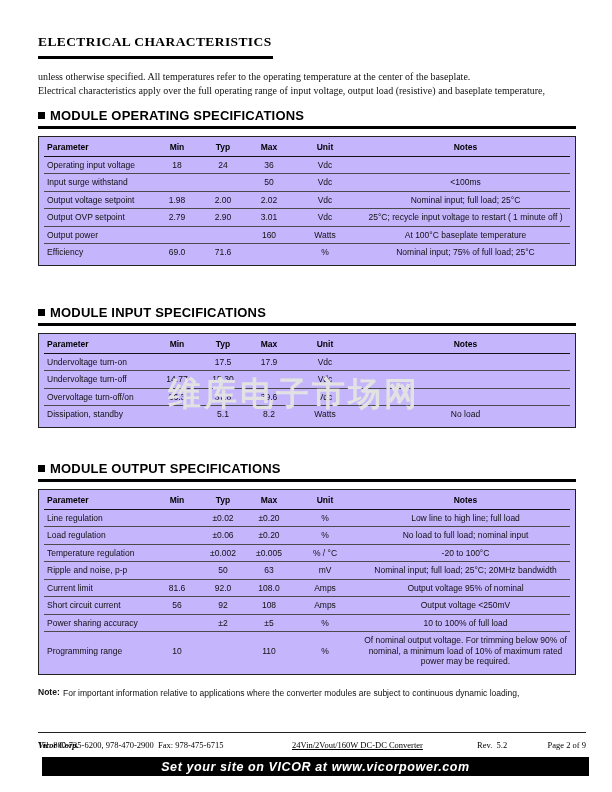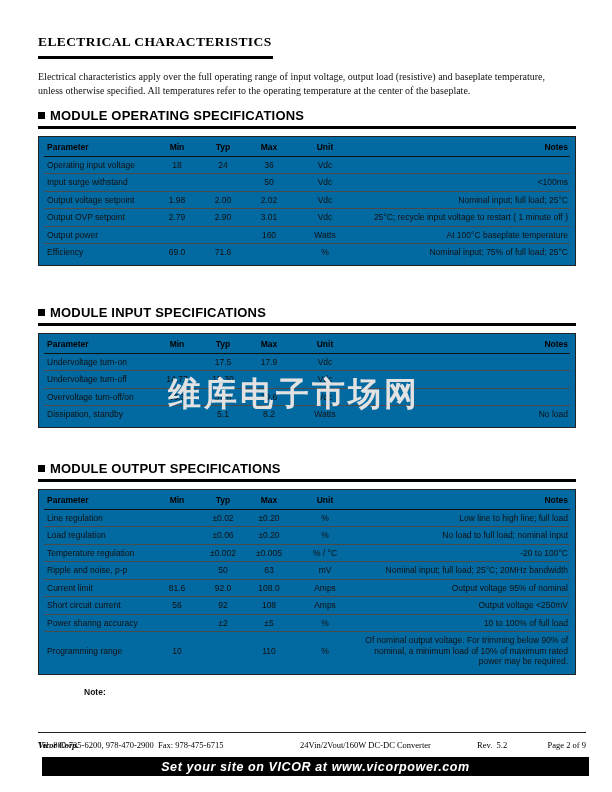--- a/index.html
+++ b/index.html
@@ -40,45 +40,45 @@
   .sec-title{display:flex;align-items:center;}
   .sec-bullet{width:7px;height:7px;background:#000;margin-right:5px;flex:none;}
   .sec-label{font-weight:bold;font-size:13px;letter-spacing:.2px;color:#000;}
   .sec-rule{height:2.5px;background:#000;margin-top:3.5px;}
 
   
   .tablebox{
     margin-top:7px;
     border:1.5px solid #222;
     padding:0 5px;
-    background:#0369a1;
+    background:#c4b5fd;
   }
   table{width:100%;border-collapse:collapse;table-layout:fixed;}
   col.c0{width:110px;} col.c1{width:46px;} col.c2{width:46px;}
   col.c3{width:46px;} col.c4{width:66px;} col.c5{width:auto;}
   th{
     font-size:8.5px;font-weight:bold;color:#000;
     padding:5px 0 4px 0;
     border-bottom:1.8px solid #111;
   }
   td{
     font-size:8.5px;color:#111;
     padding:3px 0;
     border-bottom:1.4px solid #4a4a4a;
     vertical-align:middle;
     line-height:10.5px;
   }
   tr:last-child td{border-bottom:none;padding-bottom:7px;}
   .a0{text-align:left;padding-left:3px;}
   .a1,.a2,.a3,.a4{text-align:center;}
-  .a5{text-align:right;padding-left:5px;padding-right:2px;}
+  .a5{text-align:center;padding-left:5px;padding-right:2px;}
 
   
   .note{margin-top:12px;display:flex;font-size:8.5px;color:#111;}
-  .note-label{font-weight:bold;flex:none;width:25px;margin-left:46px;}
+  .note-label{font-weight:bold;flex:none;width:25px;}
   .note-lines{line-height:13px;}
 
   
   .watermark{
     position:absolute;left:168px;top:372px;
     font-size:33px;font-weight:bold;letter-spacing:3px;
     color:#e2e2e2;
     font-family:Liberation Sans, sans-serif;
     pointer-events:none;white-space:nowrap;
   }
@@ -87,21 +87,21 @@
   .footer{position:absolute;left:38px;right:36px;top:732px;}
   .footer-rule{height:1.2px;background:#222;}
   .footer-row{
     position:relative;height:12px;margin-top:7px;
     font-family:"Liberation Serif", serif;
     font-size:8.5px;color:#000;
   }
   .footer-row span{position:absolute;white-space:pre;top:0;}
   .f-left{left:0;}
   .f-company{font-weight:bold;font-style:italic;margin-right:7px;}
-  .f-product{left:262px;}
+  .f-product{left:254px;text-decoration:underline;}
   .f-rev{left:439px;}
   .f-page{right:0;}
 
   .banner{
     position:absolute;left:42px;right:33px;top:757px;height:19px;
     background:#000;
     display:flex;align-items:center;justify-content:center;
   }
   .banner-text{
     color:#fff;font-weight:bold;font-style:italic;
@@ -111,22 +111,22 @@
 </head>
 <body>
 
 <div class="page" data-name="datasheet-page">
   <div class="content" data-name="page-content">
 
     <div class="h1" data-name="page-title">ELECTRICAL CHARACTERISTICS</div>
     <div class="h1-rule" data-name="title-rule"></div>
 
     <div class="intro" data-name="intro-paragraph">
+      <div data-name="intro-line">unless otherwise specified. All temperatures refer to the operating temperature at the center of the baseplate.</div>
       <div data-name="intro-line">Electrical characteristics apply over the full operating range of input voltage, output load (resistive) and baseplate temperature,</div>
-      <div data-name="intro-line">unless otherwise specified. All temperatures refer to the operating temperature at the center of the baseplate.</div>
     </div>
 
     <div data-name="sections">
   <section data-name="spec-section">
     <div class="sec-title" data-name="section-title">
       <span class="sec-bullet" data-name="section-bullet-icon"></span>
       <span class="sec-label" data-name="section-title-label">MODULE OPERATING SPECIFICATIONS</span>
     </div>
     <div class="sec-rule" data-name="section-rule"></div>
     <div class="tablebox" data-name="spec-table-box">
@@ -360,20 +360,21 @@
                 </tr>
               </tbody>
       </table>
     </div>
   </section>
 </div>
 
     <div class="note" data-name="note-block">
       <span class="note-label" data-name="note-label">Note:</span>
       <span class="note-lines" data-name="note-text">
+        <div data-name="note-line">For important information relative to applications where the converter modules are subject to continuous dynamic loading,</div>
       </span>
     </div>
   </div>
 
   <div class="watermark" data-name="watermark">维库电子市场网</div>
 
   <div class="footer" data-name="page-footer">
     <div class="footer-rule" data-name="footer-rule"></div>
     <div class="footer-row" data-name="footer-row">
       <span class="f-left" data-name="footer-left"><span class="f-company" data-name="company-name">Vicor Corp.</span><span data-name="footer-contact">Tel: 800-735-6200, 978-470-2900  Fax: 978-475-6715</span></span>

